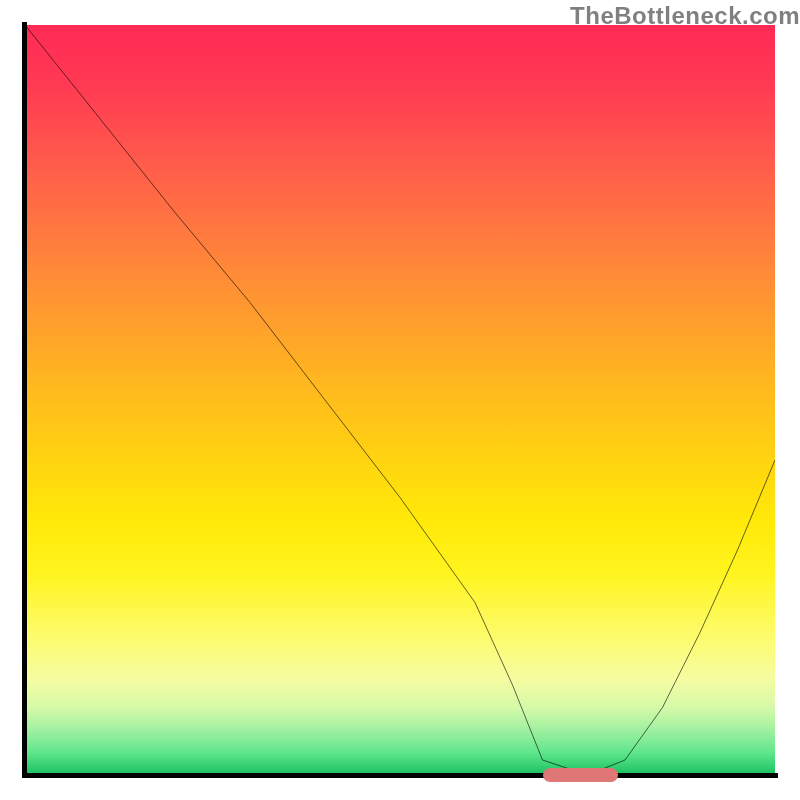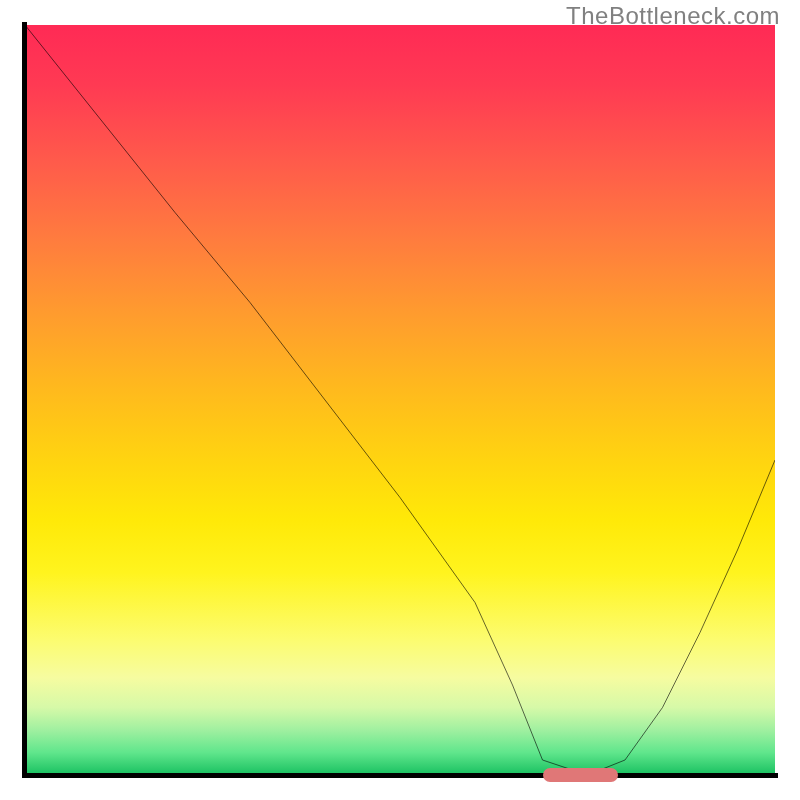--- a/index.html
+++ b/index.html
@@ -12,23 +12,23 @@
     font-family: Arial, Helvetica, sans-serif;
   }
   .wrap {
     position: relative;
     width: 800px;
     height: 800px;
   }
   .watermark {
     position: absolute;
     top: 2px;
-    right: 20px;
+    right: 0;
     font-size: 24px;
-    font-weight: normal;
+    font-weight: bold;
     color: #808080;
     letter-spacing: 0.5px;
     z-index: 20;
   }
   .plot-area {
     position: absolute;
     left: 25px;
     top: 25px;
     width: 750px;
     height: 750px;

